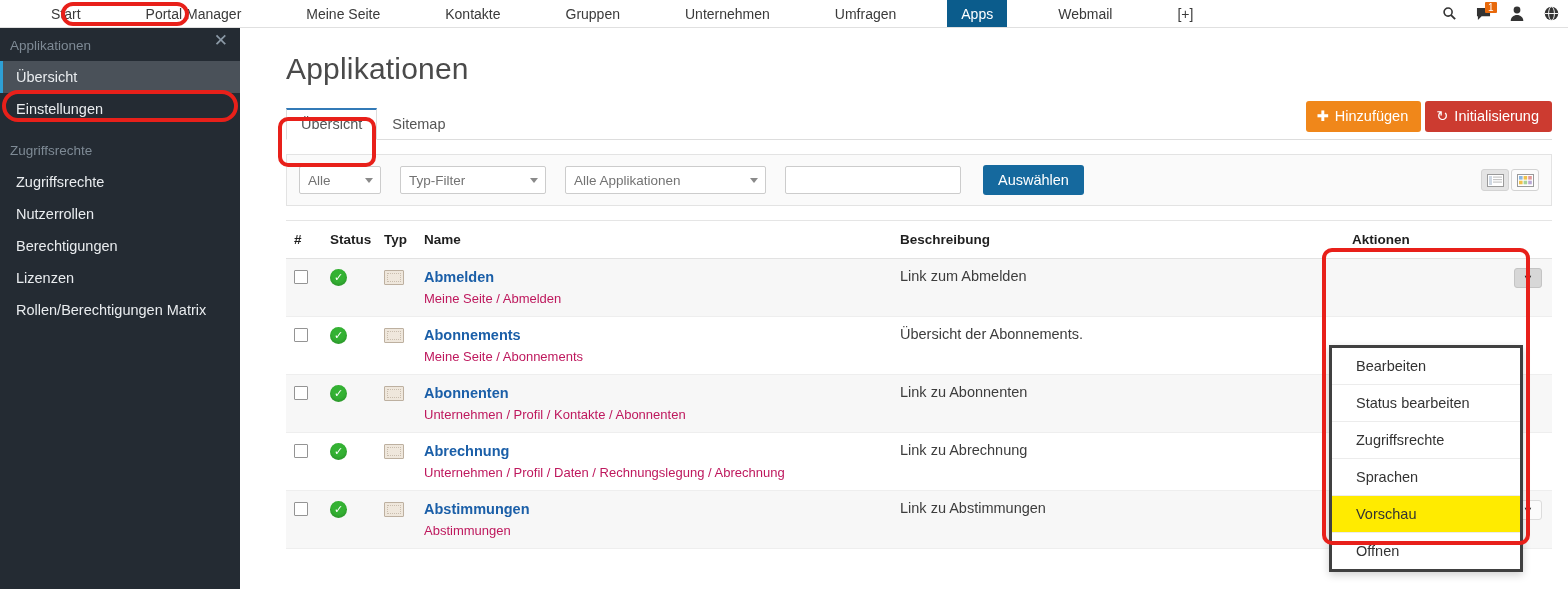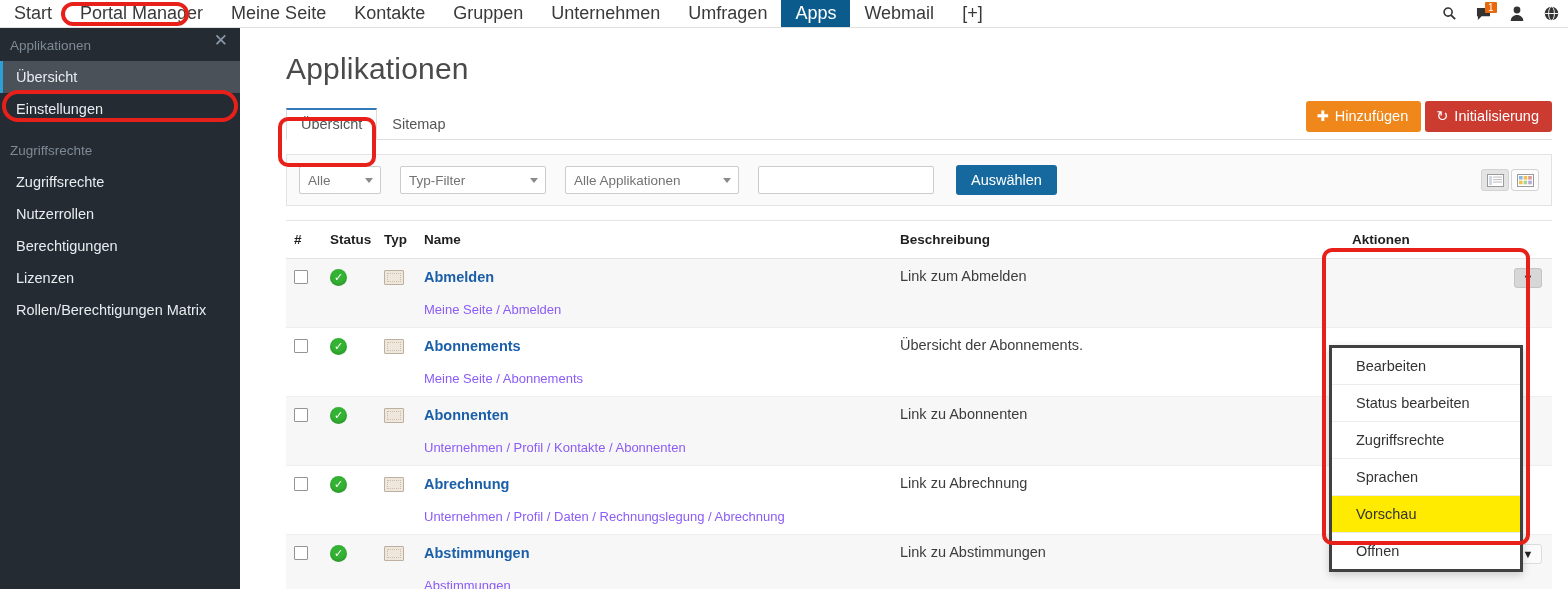--- a/index.html
+++ b/index.html
@@ -14,23 +14,24 @@
   #topnav {
     position: absolute; top: 0; left: 0;
     width: 1568px; height: 28px;
     background: #ffffff;
     border-bottom: 1px solid #e0e0e0;
     display: flex; align-items: stretch;
   }
   .navitem {
     display: flex; align-items: center;
     padding: 0 14px;
-    font-size: 18px; color: #3a3a3a;
+    font-size: 14px; color: #3a3a3a;
     white-space: nowrap;
     cursor: pointer;
+    margin-left: 37px;
   }
   .navitem.active {
     background: #0b5c8c; color: #ffffff;
   }
   #nav-spacer { flex: 1 1 auto; }
   .navicon {
     display: flex; align-items: center; justify-content: center;
     width: 34px; color: #3a3a3a; cursor: pointer; position: relative;
   }
   .badge {
@@ -218,21 +219,21 @@
   }
   .typ-icon::after {
     content:""; position:absolute; left:2px; right:2px; top:2px; bottom:2px;
     border: 1px dotted #c9bdae;
   }
   .nm {
     color: #1b5fa8; font-weight: bold; font-size: 14.5px;
     cursor: pointer; display: block; line-height: 18px;
   }
   .path {
-    color: #8b5cf6; font-size: 13px; margin-top: 16px;
+    color: #be185d; font-size: 13px; margin-top: 5px;
     display: block; line-height: 15px;
   }
   td.c-desc { color: #3d3d3d; font-size: 14.5px; }
   td.c-act  { text-align: right; padding-right: 10px; position: relative; }
 
   .caret-btn {
     width: 28px; height: 20px; display: inline-flex;
     align-items: center; justify-content: center;
     background: #d7d7d7; border: 1px solid #c4c4c4;
     border-radius: 3px; cursor: pointer; color: #222;
@@ -345,21 +346,21 @@
     </div>
   </div>
 
   <div id="filterbar">
     <div class="sel" style="width:82px">
       <span>Alle</span>
     </div>
     <div class="sel" style="width:146px">
       <span>Typ-Filter</span>
     </div>
-    <div class="sel" style="width:174px">
+    <div class="sel" style="width:201px">
       <span>Alle Applikationen</span>
     </div>
     <input id="filter-text" type="text" value="" style="">
     <button id="btn-select">Auswählen</button>
 
     <div id="viewtoggle">
       <div class="viewbtn on">
         <svg width="17" height="13" viewBox="0 0 17 13">
             <rect x="0.5" y="0.5" width="16" height="12" fill="#fff" stroke="#9a9a9a"></rect>
             <rect x="2" y="2" width="3" height="9" fill="#cfd8e3"></rect>

